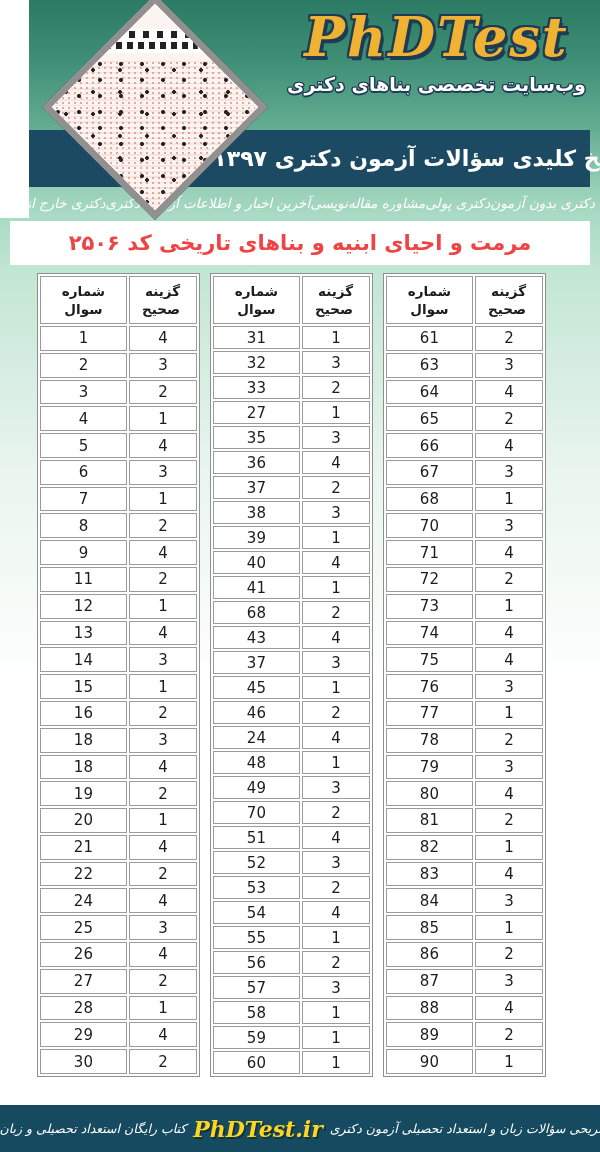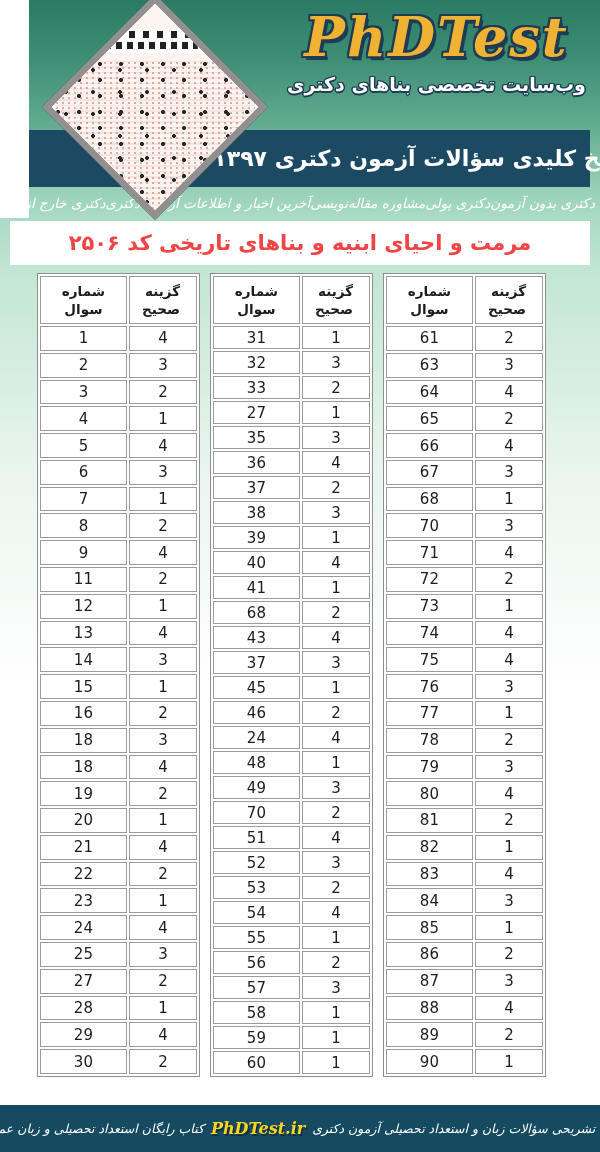--- a/index.html
+++ b/index.html
@@ -94,21 +94,21 @@
   col.c-q{width:56%;} col.c-a{width:44%;}
   td{font-size:15px;height:21px;padding:0;}
 
   
   .footer{
     flex:none;height:47px;background:#154a60;
     display:flex;align-items:center;justify-content:center;gap:7px;direction:rtl;
     color:#ffffff;font-style:italic;font-size:12.5px;white-space:nowrap;
   }
   .footer .site{
-    direction:ltr;color:#ffd520;font-weight:bold;font-style:italic;font-size:16px;
+    direction:ltr;color:#ffd520;font-weight:bold;font-style:italic;font-size:22px;
     font-family:"DejaVu Serif",serif;text-shadow:1.5px 1.5px 0 rgba(10,30,40,.55);cursor:pointer;
   }
 </style>
 </head>
 <body>
 
 <div class="page">
 
   <header class="header">
     <div class="logo-area">
@@ -232,30 +232,30 @@
             </tr>
             <tr>
               <td>21</td>
               <td>4</td>
             </tr>
             <tr>
               <td>22</td>
               <td>2</td>
             </tr>
             <tr>
-              <td>23</td>
-              <td>1</td>
-            </tr>
-            <tr>
               <td>24</td>
               <td>4</td>
             </tr>
             <tr>
               <td>25</td>
               <td>3</td>
+            </tr>
+            <tr>
+              <td>26</td>
+              <td>4</td>
             </tr>
             <tr>
               <td>27</td>
               <td>2</td>
             </tr>
             <tr>
               <td>28</td>
               <td>1</td>
             </tr>
             <tr>

